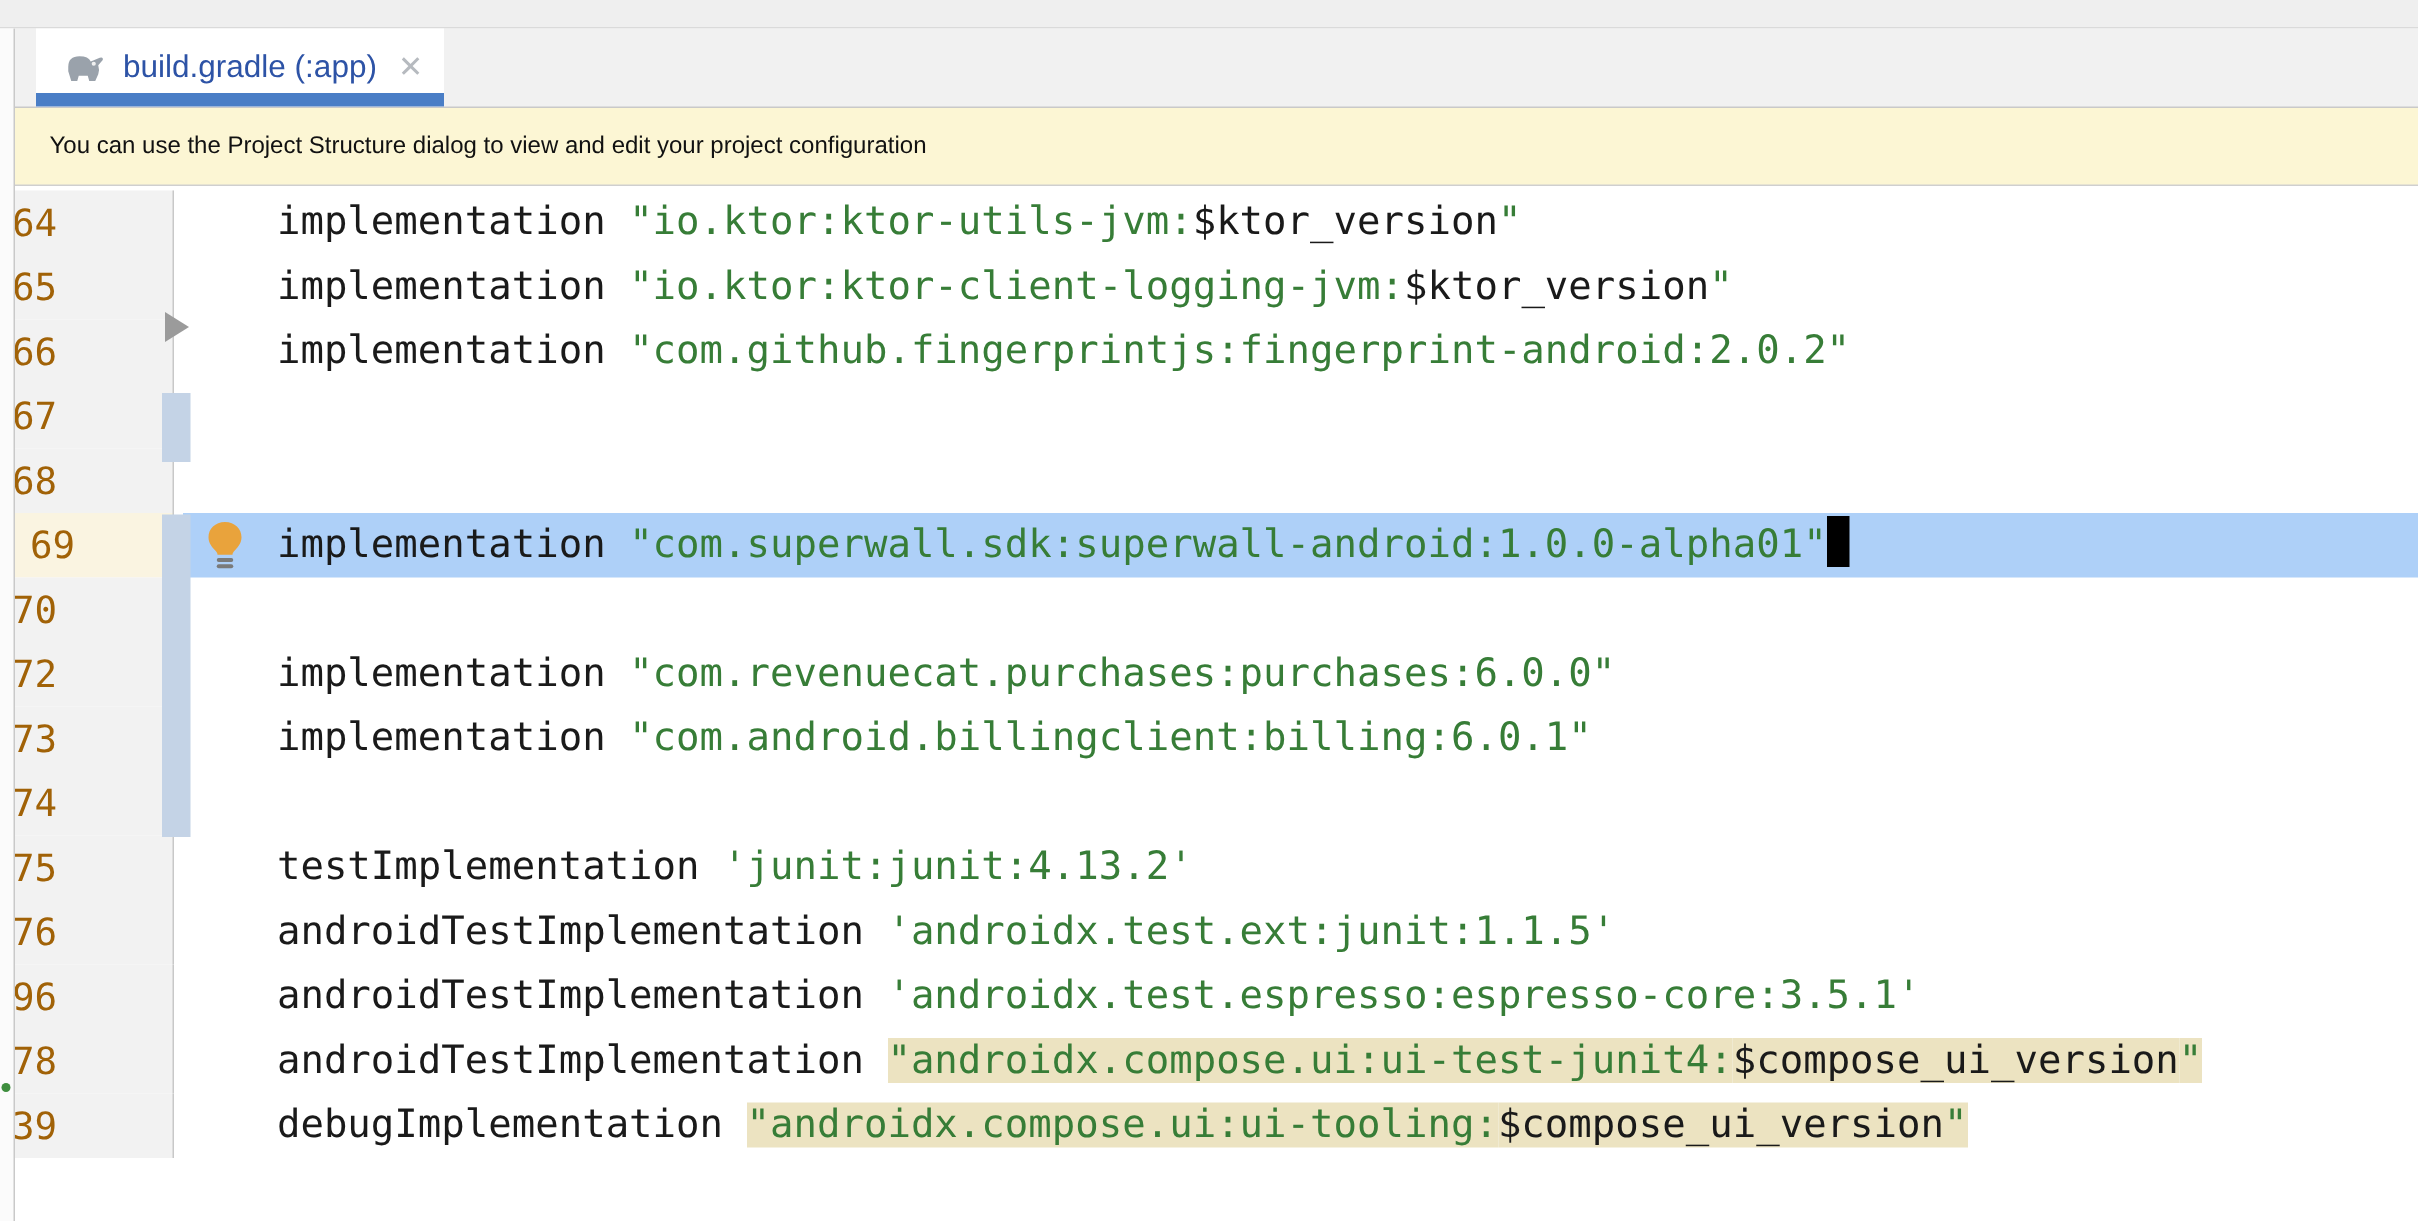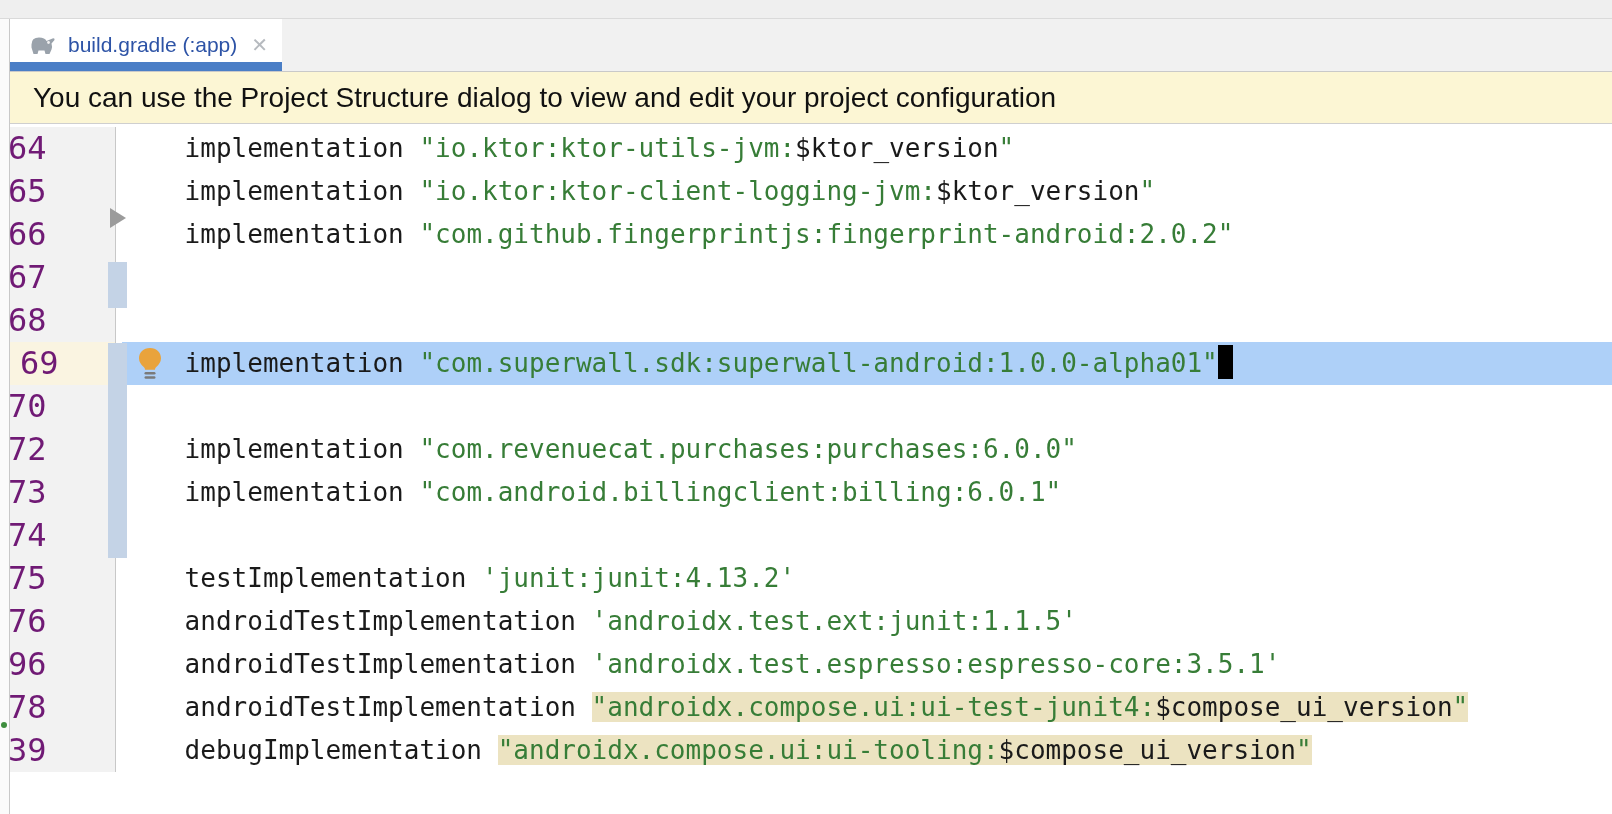--- a/index.html
+++ b/index.html
@@ -8,49 +8,49 @@
     background:#ffffff;font-family:"Liberation Sans",sans-serif;
   }
   
   .top-strip{
     height:18px;background:#efefef;border-bottom:1px solid #dadada;
   }
   .tab-bar{
     height:52px;background:#f1f1f1;border-bottom:1px solid #c9c9c9;position:relative;
   }
   .tab{
-    position:absolute;left:10px;top:0;height:52px;background:#ffffff;
+    position:absolute;left:24px;top:0;height:52px;background:#ffffff;
     display:flex;align-items:center;padding:0 14px 0 16px;cursor:pointer;
   }
   .gradle-icon{width:32px;height:24px;margin-right:10px;flex:0 0 auto;}
   .tab-title{font-size:21px;color:var(--tab-title-blue,#2d53a6);white-space:nowrap;}
   .tab-close{
     margin-left:14px;font-size:20px;color:#b6babf;line-height:1;cursor:pointer;
   }
   .tab-underline{
     position:absolute;left:0;right:0;bottom:0;height:9px;
     background:var(--tab-accent,#4a7ec6);
   }
   
   .banner{
     margin-left:10px;height:51px;border-bottom:1px solid #cfcfcf;
     background:var(--banner-bg,#fcf6d4);
     display:flex;align-items:center;padding-left:23px;
-    font-size:28px;color:#111111;
+    font-size:16px;color:#111111;
   }
   
   .editor{
     position:relative;height:689px;overflow:hidden;background:#ffffff;
     font-family:"DejaVu Sans Mono",monospace;font-size:26px;
   }
   .code-lines{padding-top:3px;}
   .line-row{display:flex;height:43px;line-height:43px;}
   .gutter-cell{
     flex:0 0 116px;width:116px;background:#f2f2f2;border-right:1px solid #c8c8c8;
-    color:#701a75;font-size:32px;padding-left:8px;box-sizing:border-box;
+    color:#a16207;font-size:25px;padding-left:8px;box-sizing:border-box;
     cursor:pointer;
   }
   .line-row.selected .gutter-cell{background:var(--gutter-line-highlight,#faf4e1);padding-left:20px;}
   .code-cell{
     flex:1 1 auto;margin-left:6px;position:relative;white-space:pre;
     color:#1a1a1a;cursor:text;
   }
   .code-cell.selected{background:var(--selection-blue,#aed0f8);}
   .code-text{white-space:pre;}
   .str{color:var(--string-green,#377d37);}

